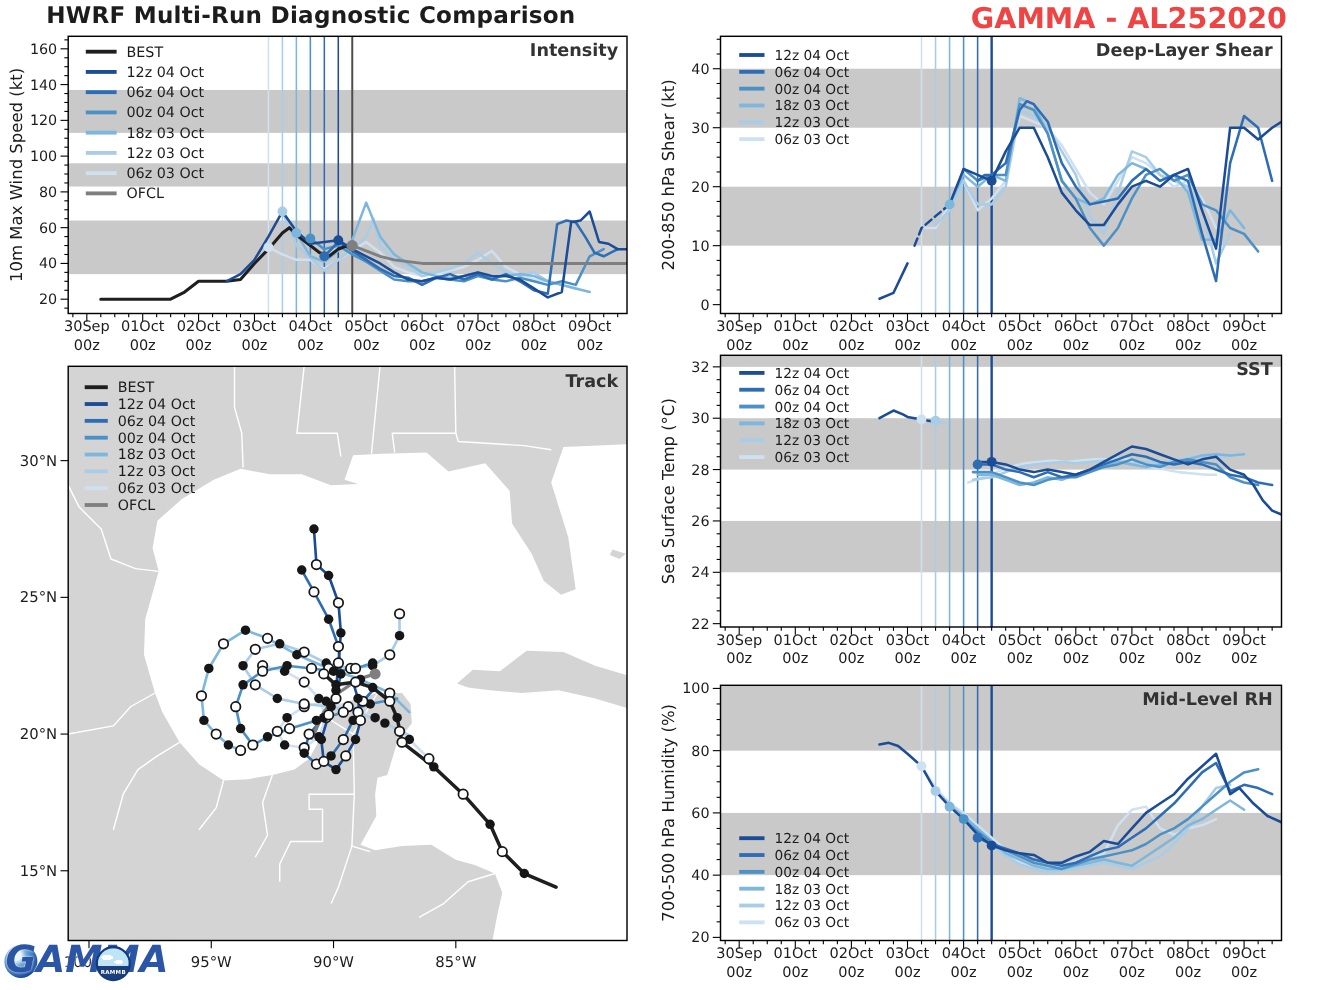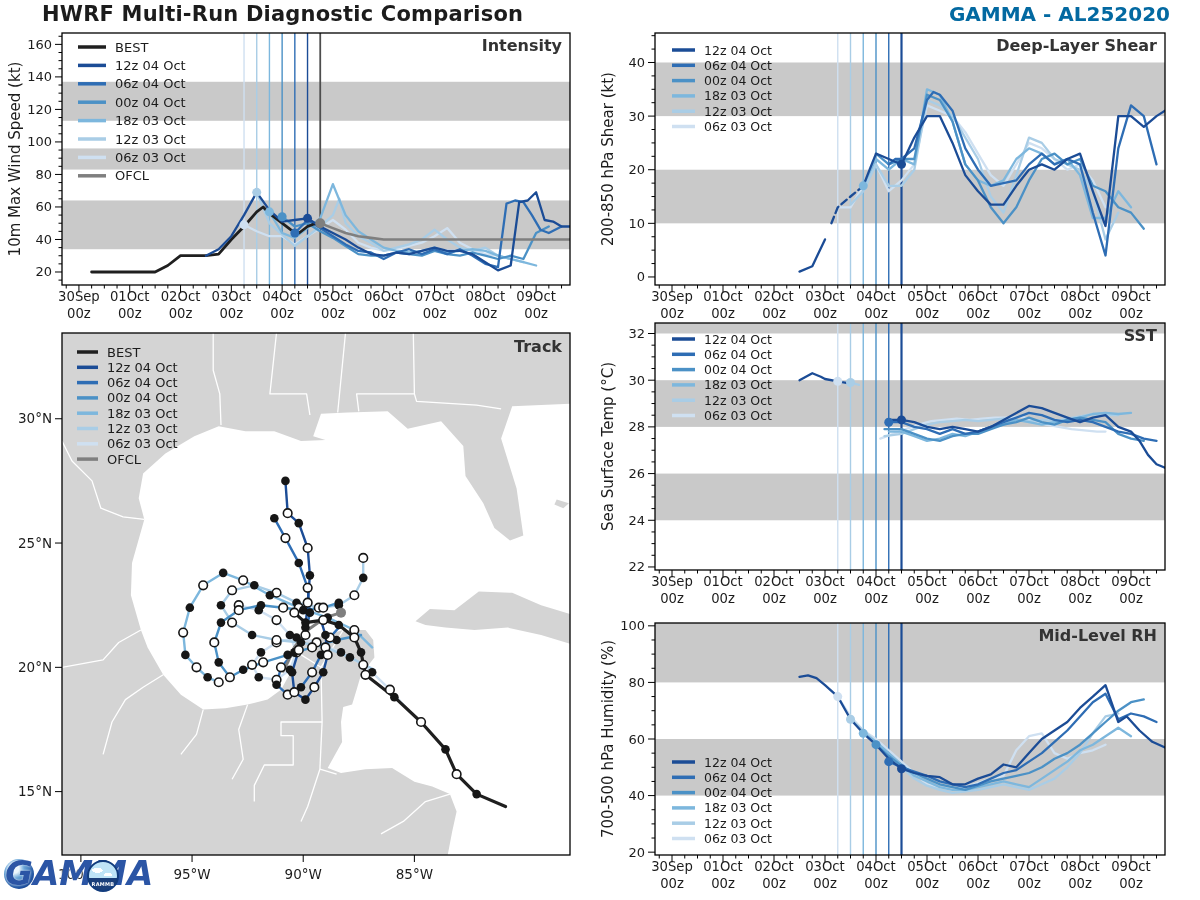--- a/index.html
+++ b/index.html
@@ -1,18 +1,18 @@
 <!DOCTYPE html>
 <html><head>
 <meta charset="utf-8">
 <style>
   html,body{margin:0;padding:0;background:#fff;}
   body{width:1200px;height:900px;position:relative;font-family:"DejaVu Sans",sans-serif;overflow:hidden;}
   .hdr-title{position:absolute;left:10px;top:2px;font-size:21px;font-weight:700;color:#1c1c1c;letter-spacing:.2px;margin-left:32px;}
-  .hdr-storm{position:absolute;right:30px;top:2px;font-size:20px;font-weight:700;color:#0369a1;}
+  .hdr-storm{position:absolute;right:30px;top:2px;font-size:26px;font-weight:700;color:#ef4444;}
   #fig{position:absolute;left:0;top:0;}
   .logo{position:absolute;left:3px;top:849px;width:140px;height:48px;}
   .globe{position:absolute;left:1px;top:10px;width:30px;height:30px;border-radius:50%;
          background:radial-gradient(circle at 35% 32%, #eaf5fc 0 16%, #6aa6d8 34%, #1d4f9e 72%, #0c2a5c 100%);}
   .cira-text{position:absolute;left:2px;top:4px;font-size:34px;font-weight:800;font-style:italic;
              color:#2b55a5;letter-spacing:0px;text-shadow:0 0 2px #fff;}
   .rammb-badge{position:absolute;left:84px;top:11px;width:32px;height:32px;border-radius:50%;
      border:2px solid #123c7d;box-sizing:border-box;
      background:
        radial-gradient(ellipse 9px 4px at 30% 30%, #ffffff 60%, rgba(255,255,255,0) 61%),

